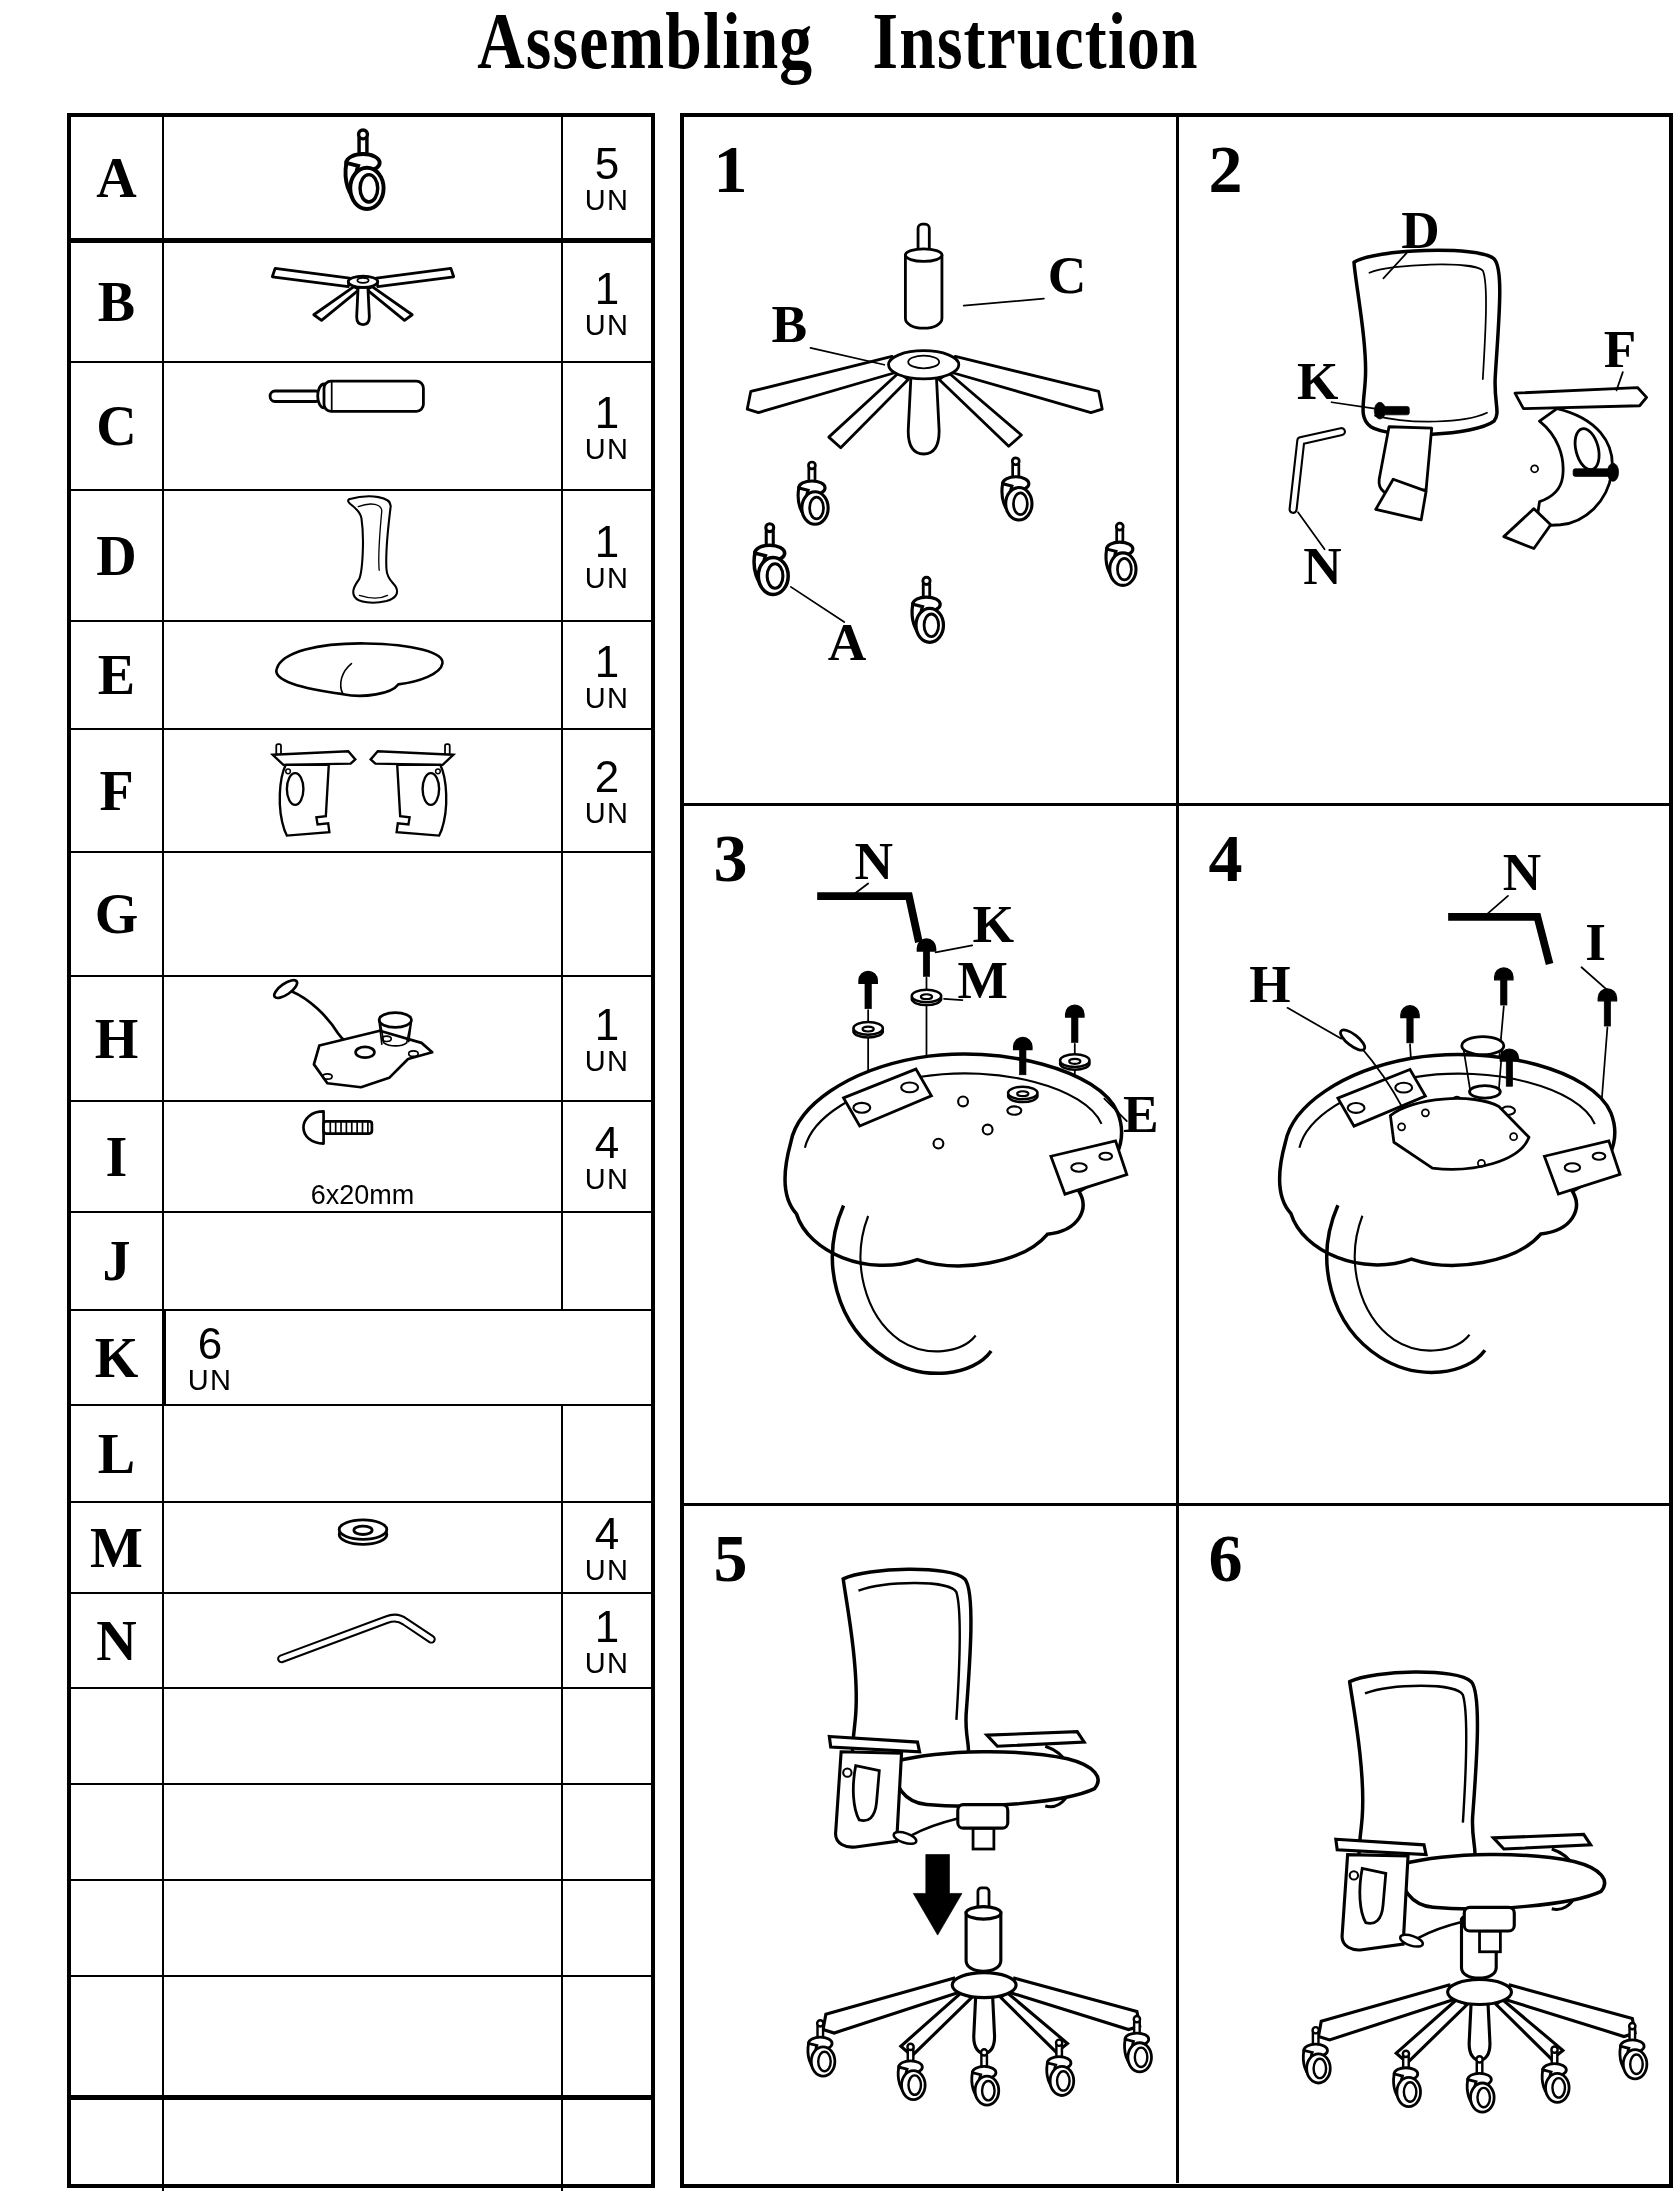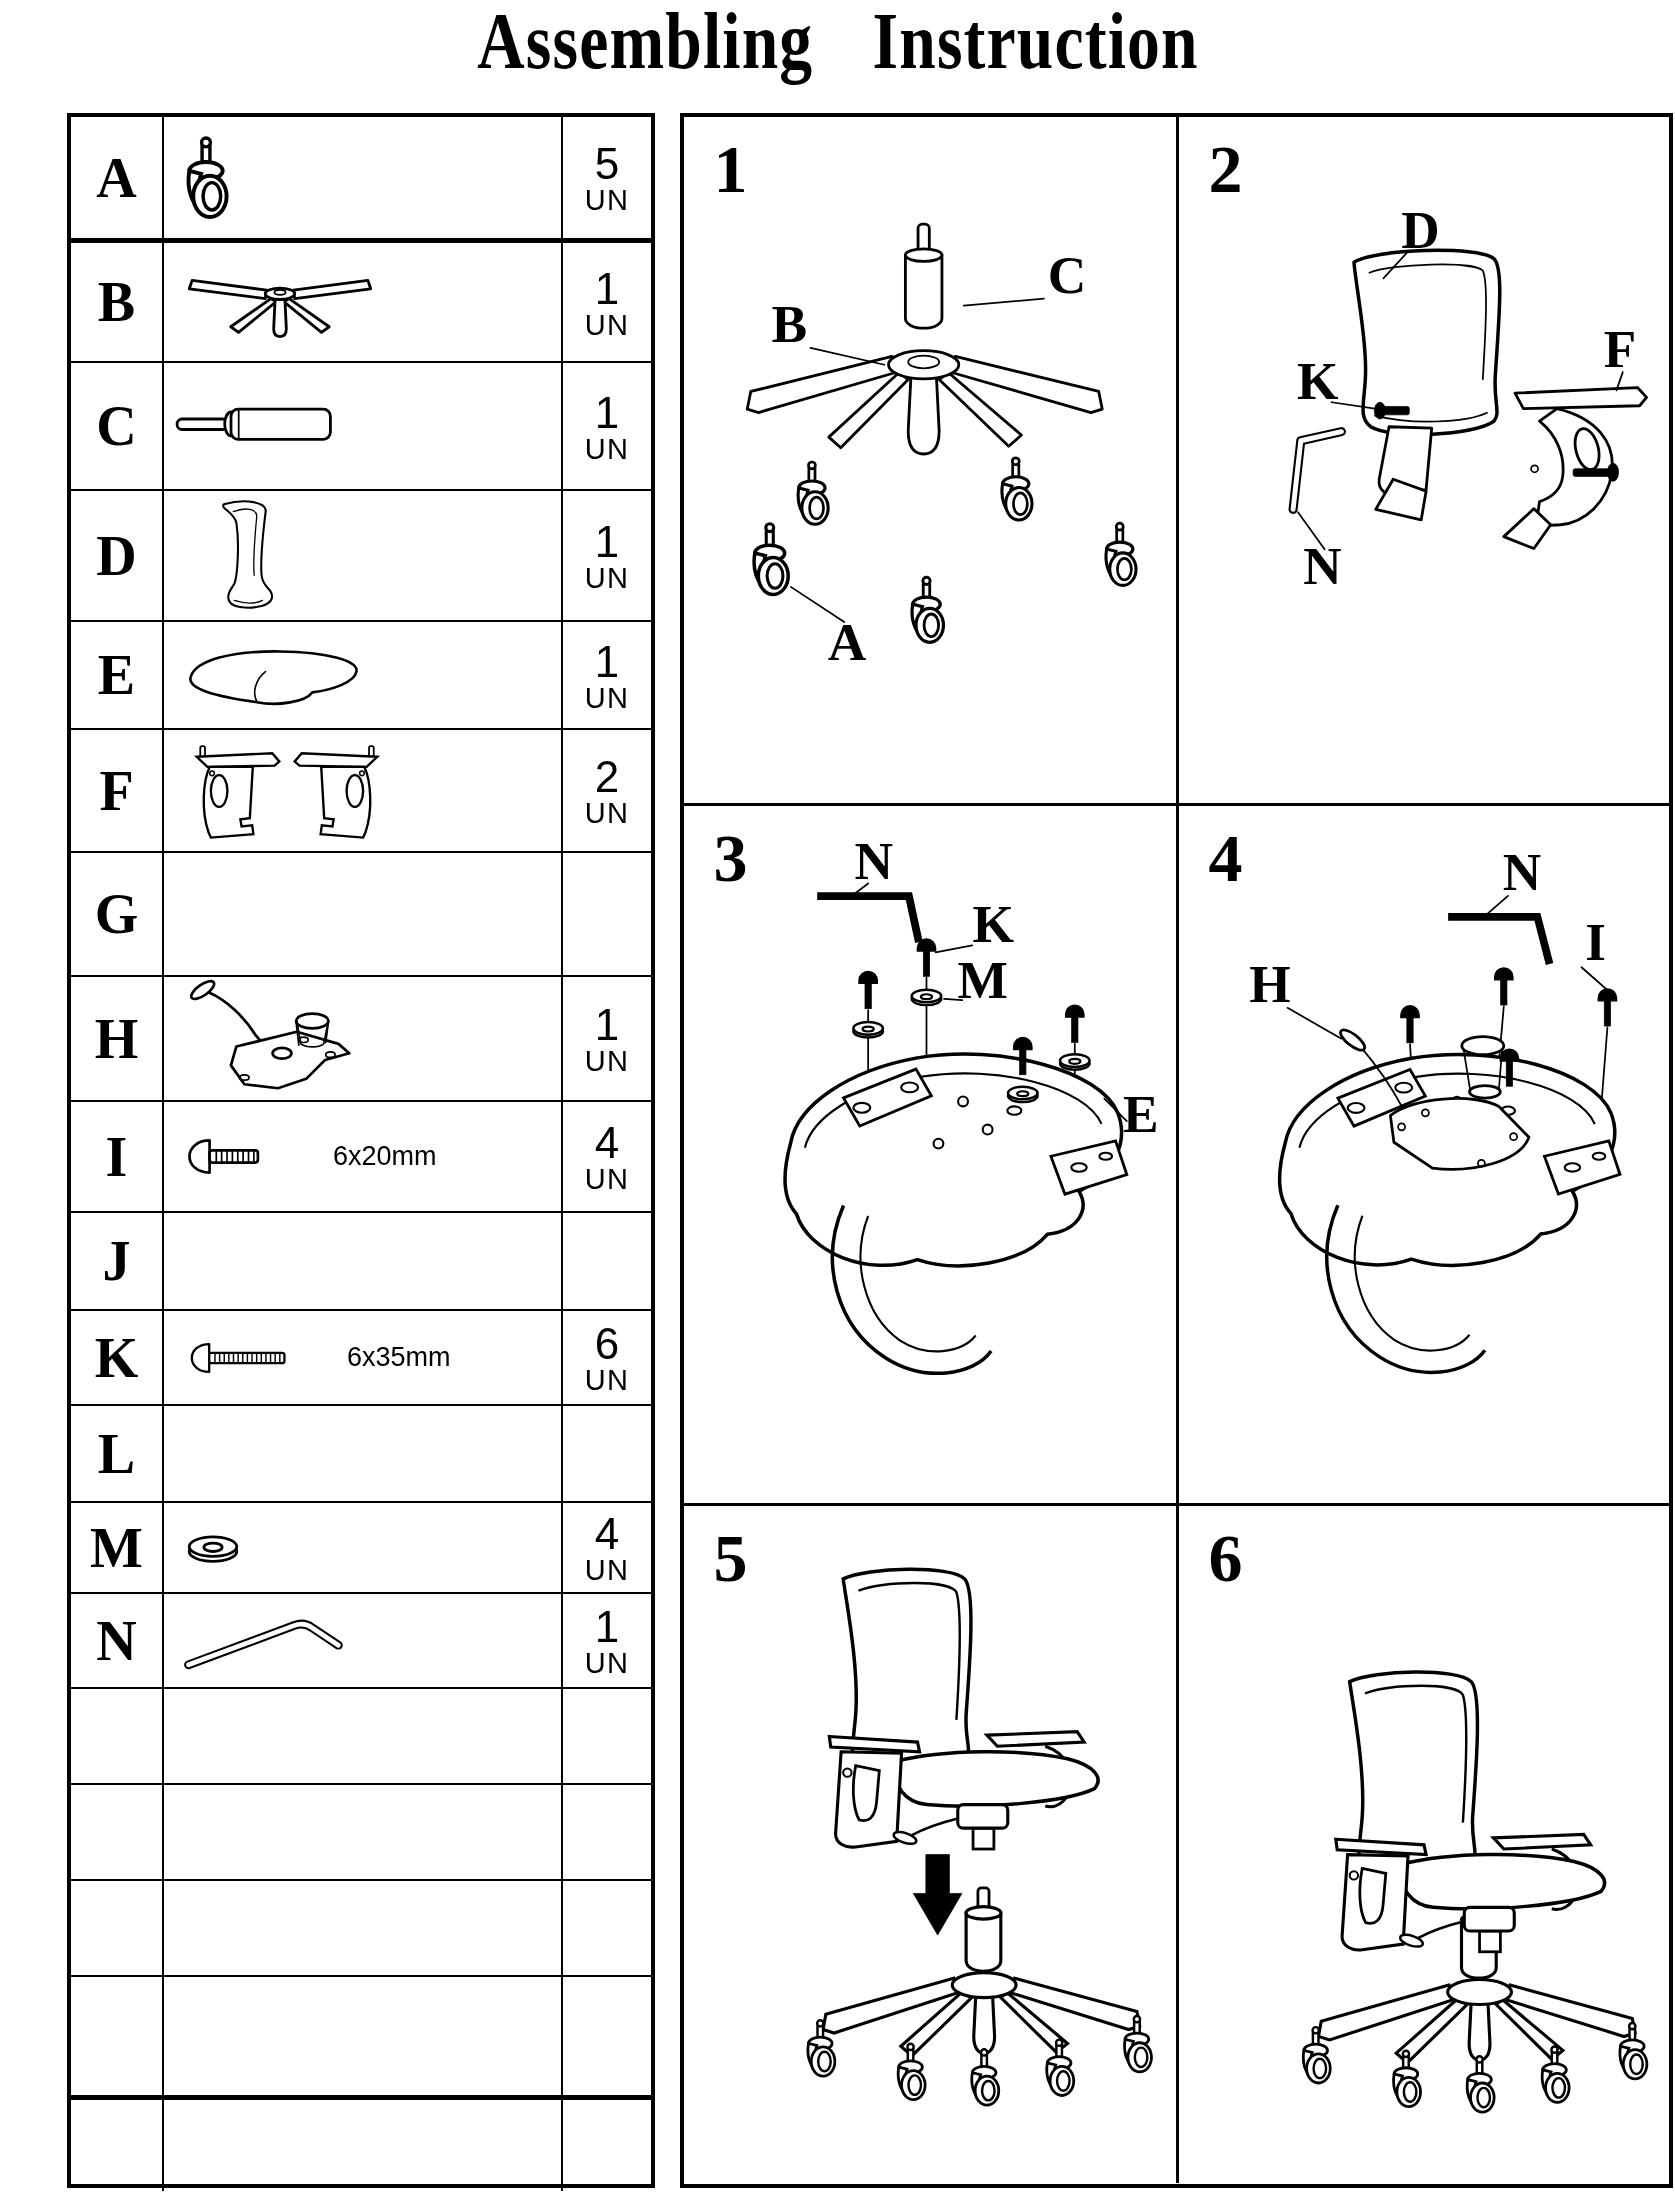--- a/index.html
+++ b/index.html
@@ -7,21 +7,21 @@
   .title{position:absolute;top:-4.2px;left:0;width:100%;text-align:center;font-size:80px;font-weight:bold;
          transform:scaleX(0.82);letter-spacing:1.4px;word-spacing:51px;white-space:nowrap;}
   
   .parts-table{position:absolute;left:67px;top:113px;width:588px;height:2075px;border:4.2px solid #000;box-sizing:border-box;background:#fff;}
   .prow{display:flex;box-sizing:border-box;border-top:2.8px solid #000;}
   .prow.first{border-top:none;}
   .prow.t8{border-top-width:5.6px;}
   .cell{box-sizing:border-box;}
   .c-letter{width:93px;border-right:2.8px solid #000;display:flex;align-items:center;justify-content:center;
             font-size:56px;font-weight:bold;}
-  .c-illus{flex:1;display:flex;flex-direction:row;align-items:center;justify-content:flex-start;}
+  .c-illus{flex:1;display:flex;flex-direction:column;align-items:center;justify-content:space-between;}
   .c-qty{width:90px;border-left:2.8px solid #000;display:flex;flex-direction:column;align-items:center;justify-content:center;
          font-family:"Liberation Sans",sans-serif;}
   .qnum{font-size:44px;line-height:45px;}
   .qunit{font-size:29px;line-height:28px;letter-spacing:1.4px;}
   .size-label{font-family:"Liberation Sans",sans-serif;font-size:27px;margin-top:0px;}
   
   .panels{position:absolute;left:680px;top:113px;width:993px;height:2075px;border:4.2px solid #000;box-sizing:border-box;
           display:grid;grid-template-columns:495px 490px;grid-template-rows:689px 700px 677px;background:#fff;}
   .panel{position:relative;box-sizing:border-box;overflow:hidden;}
   .panel.br{border-right:3.5px solid #000;}
@@ -265,28 +265,20 @@
     <div class="cell c-letter">J</div>
     <div class="cell c-illus"></div>
     <div class="cell c-qty">
       <div class="qnum"></div>
       <div class="qunit"></div>
     </div>
   </div>
 
   <div class="prow" style="height:95px">
     <div class="cell c-letter">K</div>
-    <div class="cell c-illus">
-      <svg width="183" height="44" viewBox="0 0 260 76">
-        <path class="wf" d="M50,14 C32,14 20,25 20,38 C20,51 32,62 50,62 Z"></path>
-        <rect class="wf" x="50" y="29" width="130" height="18" rx="4"></rect>
-        <path class="ln thin" d="M60,30 V46 M68,30 V46 M76,30 V46 M84,30 V46 M92,30 V46 M100,30 V46 M108,30 V46 M116,30 V46 M124,30 V46 M132,30 V46 M140,30 V46 M148,30 V46 M156,30 V46 M164,30 V46 M172,30 V46"></path>
-      </svg>
-      <div class="size-label">6x35mm</div>
-    </div>
     <div class="cell c-qty">
       <div class="qnum">6</div>
       <div class="qunit">UN</div>
     </div>
   </div>
 
   <div class="prow" style="height:97px">
     <div class="cell c-letter">L</div>
     <div class="cell c-illus"></div>
     <div class="cell c-qty">

